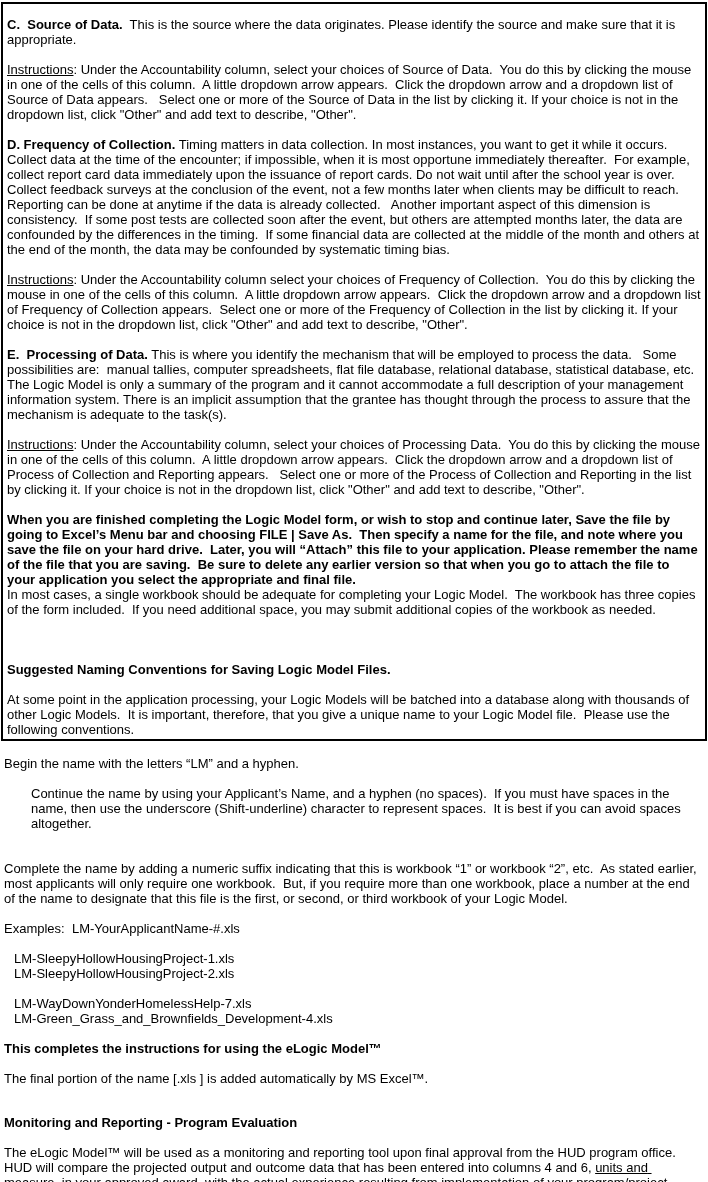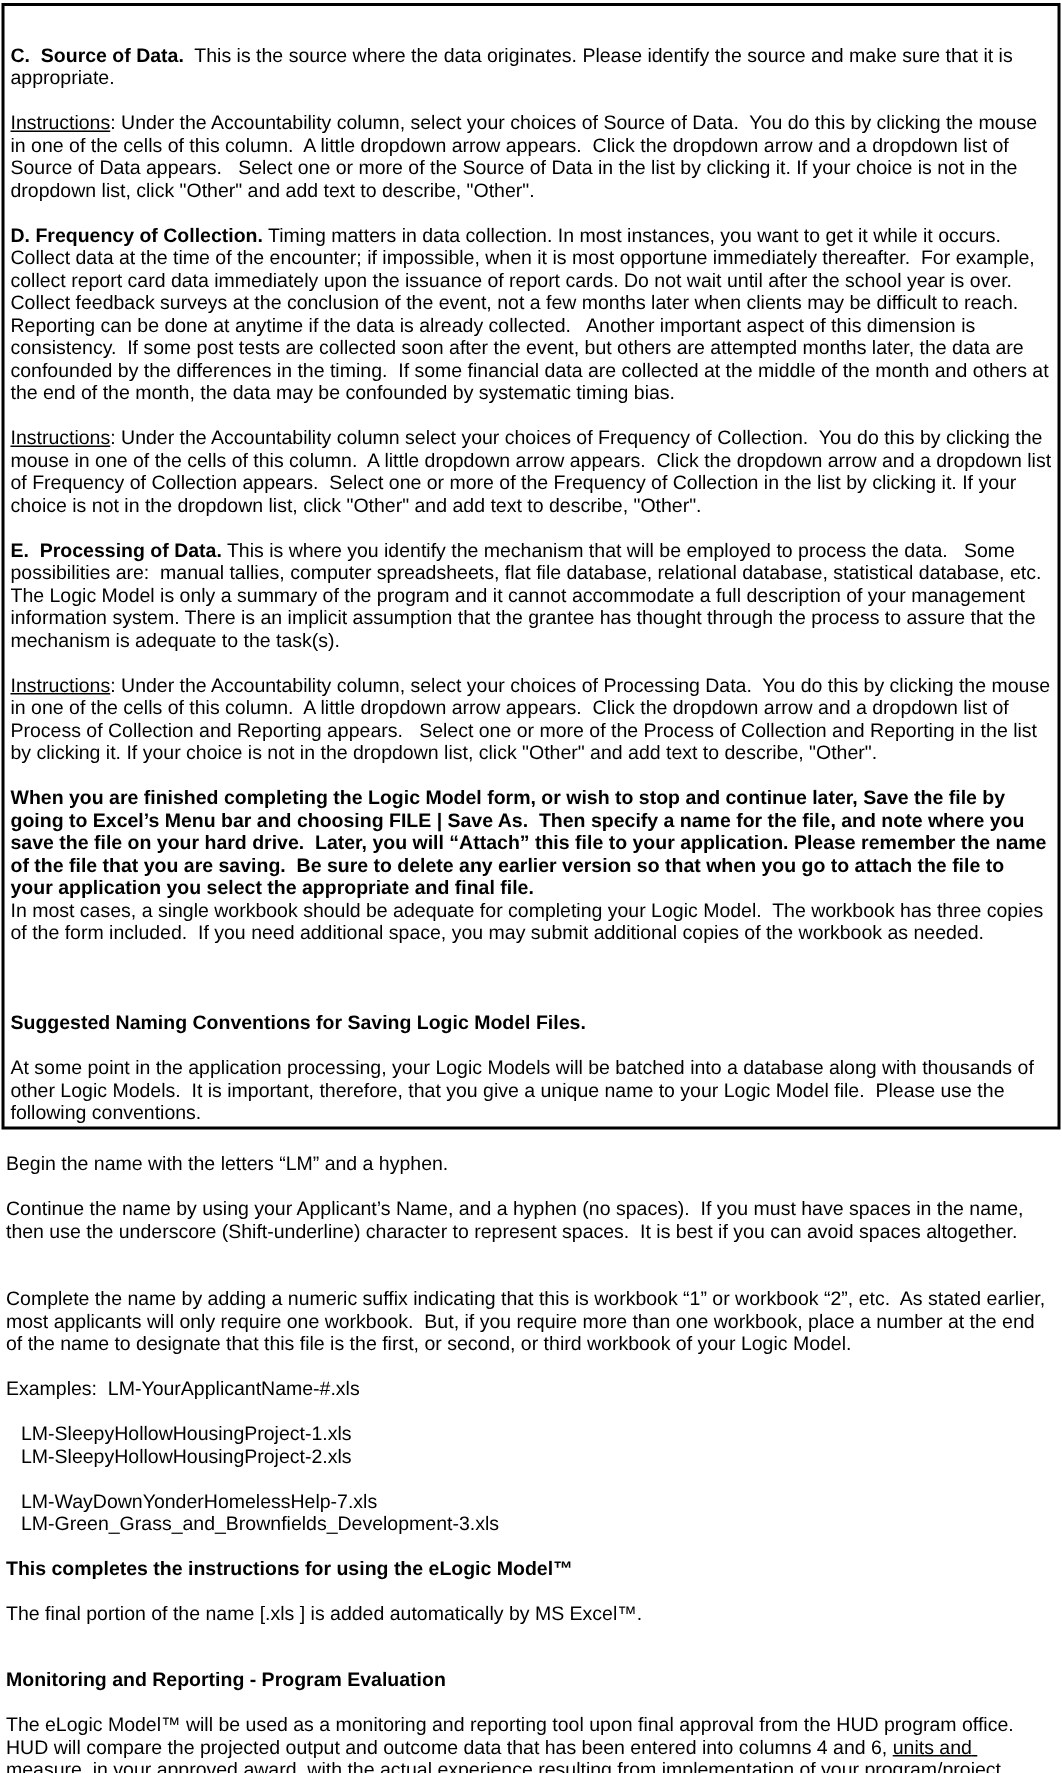--- a/index.html
+++ b/index.html
@@ -37,38 +37,38 @@
   }
   .b { font-weight: bold; }
   .u { text-decoration: underline; }
   .n { font-weight: normal; }
 </style>
 </head>
 <body>
 
 <div id="doc-root">
     <div class="box">
-      <p style="margin-top: 12px;"><span class="b">C.  Source of Data.</span><span class="n">  This is the source where the data originates. Please identify the source and make sure that it is appropriate.</span></p>
+      <p style="margin-top: 0px;"><span class="b">C.  Source of Data.</span><span class="n">  This is the source where the data originates. Please identify the source and make sure that it is appropriate.</span></p>
       <p style="margin-top: 15px;"><span class="u">Instructions</span><span class="n">: Under the Accountability column, select your choices of Source of Data.  You do this by clicking the mouse in one of the cells of this column.  A little dropdown arrow appears.  Click the dropdown arrow and a dropdown list of Source of Data appears.   Select one or more of the Source of Data in the list by clicking it. If your choice is not in the dropdown list, click "Other" and add text to describe, "Other".</span></p>
       <p style="margin-top: 15px;"><span class="b">D. Frequency of Collection.</span><span class="n"> Timing matters in data collection. In most instances, you want to get it while it occurs. Collect data at the time of the encounter; if impossible, when it is most opportune immediately thereafter.  For example, collect report card data immediately upon the issuance of report cards. Do not wait until after the school year is over. Collect feedback surveys at the conclusion of the event, not a few months later when clients may be difficult to reach. Reporting can be done at anytime if the data is already collected.   Another important aspect of this dimension is consistency.  If some post tests are collected soon after the event, but others are attempted months later, the data are confounded by the differences in the timing.  If some financial data are collected at the middle of the month and others at the end of the month, the data may be confounded by systematic timing bias.</span></p>
       <p style="margin-top: 15px;"><span class="u">Instructions</span><span class="n">: Under the Accountability column select your choices of Frequency of Collection.  You do this by clicking the mouse in one of the cells of this column.  A little dropdown arrow appears.  Click the dropdown arrow and a dropdown list of Frequency of Collection appears.  Select one or more of the Frequency of Collection in the list by clicking it. If your choice is not in the dropdown list, click "Other" and add text to describe, "Other".</span></p>
       <p style="margin-top: 15px;"><span class="b">E.  Processing of Data.</span><span class="n"> This is where you identify the mechanism that will be employed to process the data.   Some possibilities are:  manual tallies, computer spreadsheets, flat file database, relational database, statistical database, etc.  The Logic Model is only a summary of the program and it cannot accommodate a full description of your management information system. There is an implicit assumption that the grantee has thought through the process to assure that the mechanism is adequate to the task(s).</span></p>
       <p style="margin-top: 15px;"><span class="u">Instructions</span><span class="n">: Under the Accountability column, select your choices of Processing Data.  You do this by clicking the mouse in one of the cells of this column.  A little dropdown arrow appears.  Click the dropdown arrow and a dropdown list of Process of Collection and Reporting appears.   Select one or more of the Process of Collection and Reporting in the list by clicking it. If your choice is not in the dropdown list, click "Other" and add text to describe, "Other".</span></p>
       <p style="margin-top: 15px;"><span class="b">When you are finished completing the Logic Model form, or wish to stop and continue later, Save the file by going to Excel’s Menu bar and choosing FILE | Save As.  Then specify a name for the file, and note where you save the file on your hard drive.  Later, you will “Attach” this file to your application. Please remember the name of the file that you are saving.  Be sure to delete any earlier version so that when you go to attach the file to your application you select the appropriate and final file.</span></p>
       <p style=""><span class="n">In most cases, a single workbook should be adequate for completing your Logic Model.  The workbook has three copies of the form included.  If you need additional space, you may submit additional copies of the workbook as needed.</span></p>
       <p style="margin-top: 45px;"><span class="b">Suggested Naming Conventions for Saving Logic Model Files.</span></p>
       <p style="margin-top: 15px;"><span class="n">At some point in the application processing, your Logic Models will be batched into a database along with thousands of other Logic Models.  It is important, therefore, that you give a unique name to your Logic Model file.  Please use the following conventions.</span></p>
     </div>
     <div class="below">
       <p style="margin-top: 15px;"><span class="n">Begin the name with the letters “LM” and a hyphen.</span></p>
-      <p style="margin-top: 15px;"><span class="n">Continue the name by using your Applicant’s Name, and a hyphen (no spaces).  If you must have spaces in the name, then use the underscore (Shift-underline) character to represent spaces.  It is best if you can avoid spaces altogether.</span></p>
+      <p style="margin-top: 15px; margin-left: 27px;"><span class="n">Continue the name by using your Applicant’s Name, and a hyphen (no spaces).  If you must have spaces in the name, then use the underscore (Shift-underline) character to represent spaces.  It is best if you can avoid spaces altogether.</span></p>
       <p style="margin-top: 30px;"><span class="n">Complete the name by adding a numeric suffix indicating that this is workbook “1” or workbook “2”, etc.  As stated earlier, most applicants will only require one workbook.  But, if you require more than one workbook, place a number at the end of the name to designate that this file is the first, or second, or third workbook of your Logic Model.</span></p>
       <p style="margin-top: 15px;"><span class="n">Examples:  LM-YourApplicantName-#.xls</span></p>
       <p class="indent" style="margin-top: 15px;"><span class="n">LM-SleepyHollowHousingProject-1.xls</span></p>
       <p class="indent" style="margin-top: 0px;"><span class="n">LM-SleepyHollowHousingProject-2.xls</span></p>
       <p class="indent" style="margin-top: 15px;"><span class="n">LM-WayDownYonderHomelessHelp-7.xls</span></p>
-      <p class="indent" style="margin-top: 0px;"><span class="n">LM-Green_Grass_and_Brownfields_Development-3.xls</span></p>
+      <p class="indent" style="margin-top: 0px;"><span class="n">LM-Green_Grass_and_Brownfields_Development-4.xls</span></p>
       <p style="margin-top: 15px;"><span class="b">This completes the instructions for using the eLogic Model™</span></p>
       <p style="margin-top: 15px;"><span class="n">The final portion of the name [.xls ] is added automatically by MS Excel™.</span></p>
       <p style="margin-top: 29px;"><span class="b">Monitoring and Reporting - Program Evaluation</span></p>
       <p style="margin-top: 15px;"><span class="n">The eLogic Model™ will be used as a monitoring and reporting tool upon final approval from the HUD program office. HUD will compare the projected output and outcome data that has been entered into columns 4 and 6, </span><span class="u">units and measure</span><span class="n">, in your approved award, with the actual experience resulting from implementation of your program/project.</span></p>
     </div>
   </div>
 
 </body></html>

